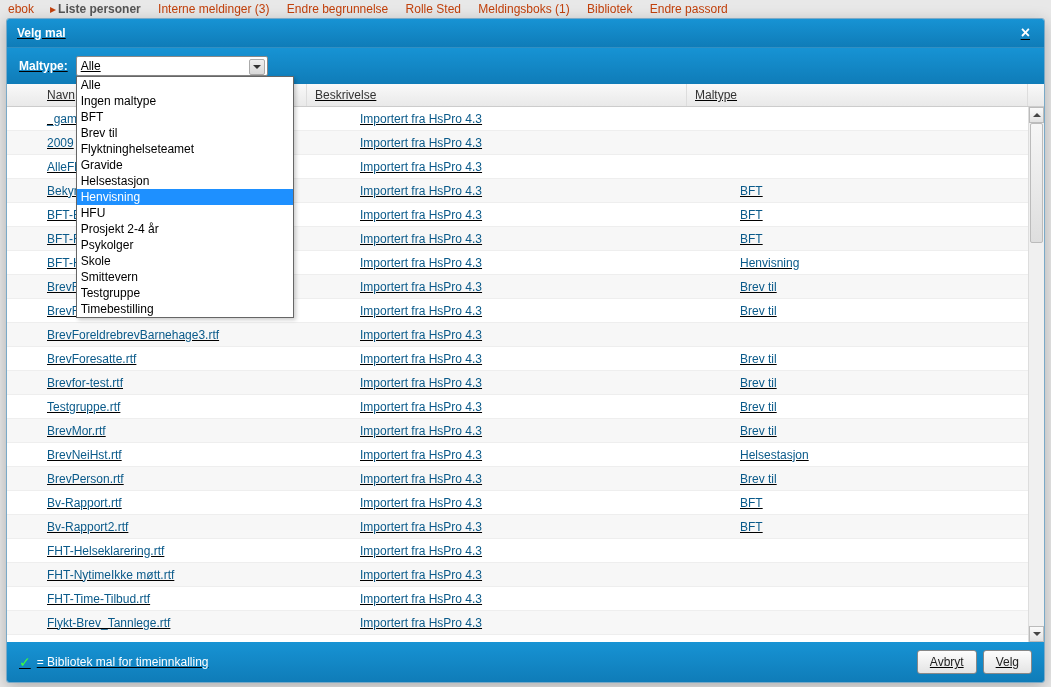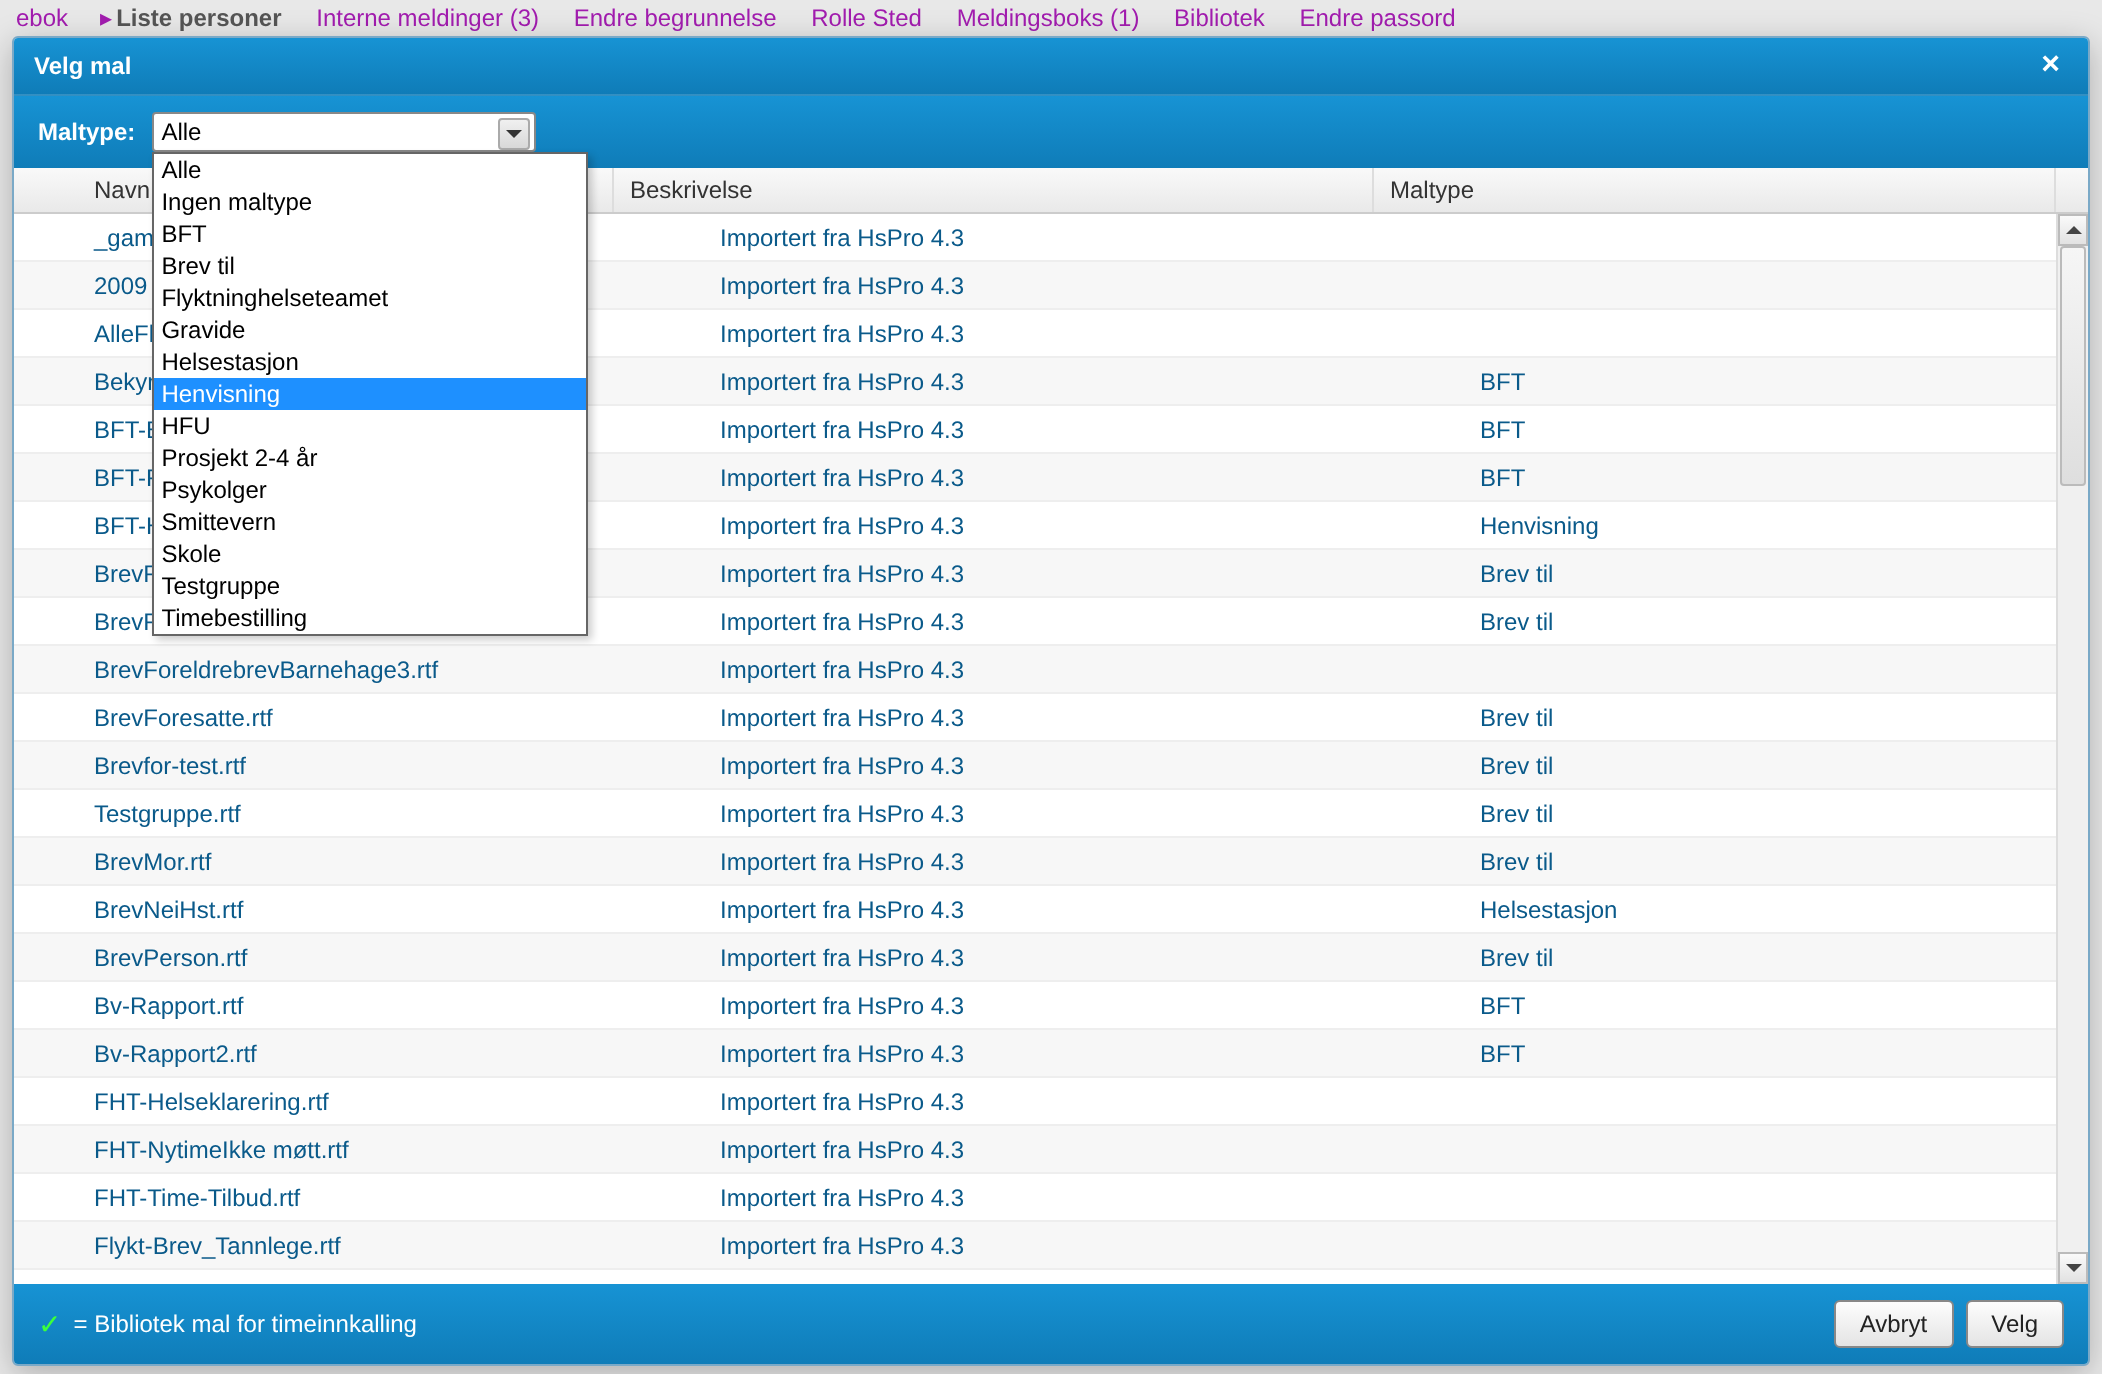--- a/index.html
+++ b/index.html
@@ -16,34 +16,35 @@
     position: absolute;
     top: 0; left: 0; right: 0;
     height: 18px;
     background: #e8e8e8;
     padding: 2px 8px;
     color: #888;
     font-size: 12px;
     white-space: nowrap;
     overflow: hidden;
   }
-  .bg-nav span { margin-right: 14px; color: #a21caf; }
+  .bg-nav span { margin-right: 14px; color: #c2410c; }
   .bg-nav .active { font-weight: bold; color: #555; }
   .bg-nav .crumb-sep { margin: 0 2px; }
 
   .modal {
     position: absolute;
     top: 18px; left: 6px; right: 6px; bottom: 4px;
     background: #fff;
     border: 1px solid #7aa9c7;
     border-radius: 3px;
     box-shadow: 0 4px 16px rgba(0,0,0,.25);
     display: flex;
     flex-direction: column;
     overflow: hidden;
+    text-decoration: underline;
   }
   .modal-header {
     background: linear-gradient(#1793d4, #0f7cb8);
     color: #fff;
     font-weight: bold;
     padding: 6px 10px;
     display: flex;
     justify-content: space-between;
     align-items: center;
   }
@@ -265,22 +266,22 @@
           <div class="opt">Ingen maltype</div>
           <div class="opt">BFT</div>
           <div class="opt">Brev til</div>
           <div class="opt">Flyktninghelseteamet</div>
           <div class="opt">Gravide</div>
           <div class="opt">Helsestasjon</div>
           <div class="opt highlight">Henvisning</div>
           <div class="opt">HFU</div>
           <div class="opt">Prosjekt 2-4 år</div>
           <div class="opt">Psykolger</div>
+          <div class="opt">Skole</div>
           <div class="opt">Smittevern</div>
-          <div class="opt">Skole</div>
           <div class="opt">Testgruppe</div>
           <div class="opt">Timebestilling</div>
         </div>
     </div>
   </div>
 
   <div class="table-wrap">
     <div class="thead">
       <div class="th col-name">Navn</div>
       <div class="th col-desc">Beskrivelse</div>

